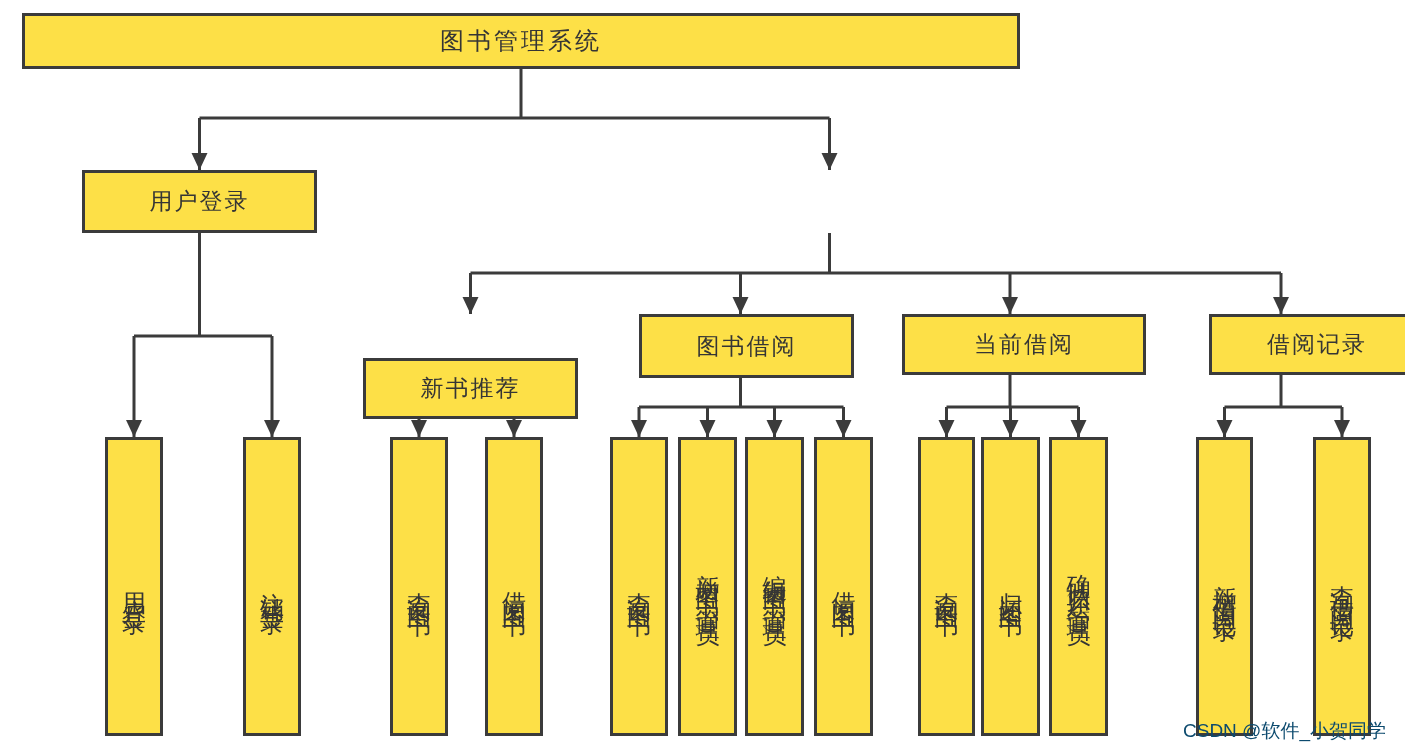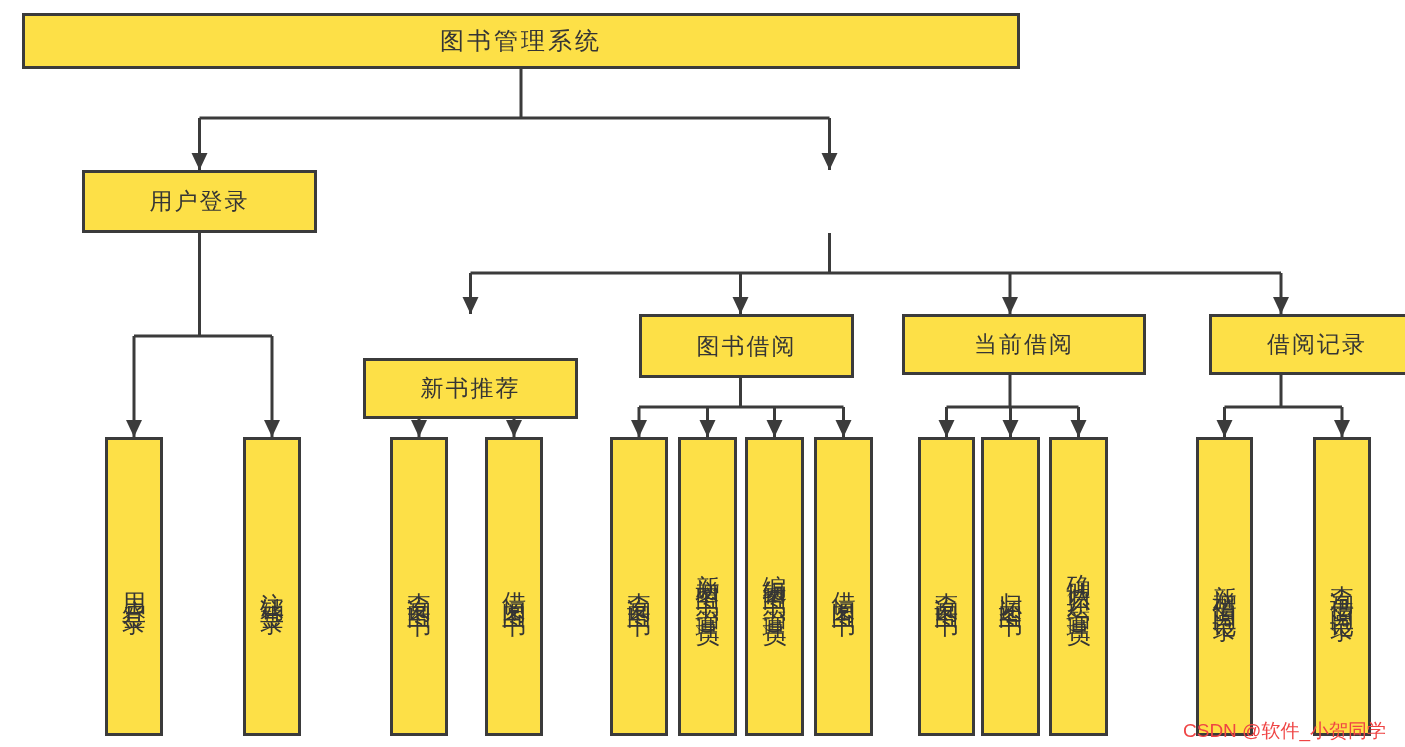--- a/index.html
+++ b/index.html
@@ -57,21 +57,21 @@
     text-orientation: mixed;
     font-size: 24px;
     letter-spacing: 7px;
     line-height: 1;
   }
   .watermark {
     position: absolute;
     left: 1183px;
     top: 718px;
     z-index: 3;
-    color: #ef4444;
+    color: #0c4a6e;
     font-size: 19px;
     white-space: nowrap;
   }
 </style>
 </head>
 <body>
 
 <div class="stage">
 
   <svg class="connectors" width="1405" height="747" viewBox="0 0 1405 747">

